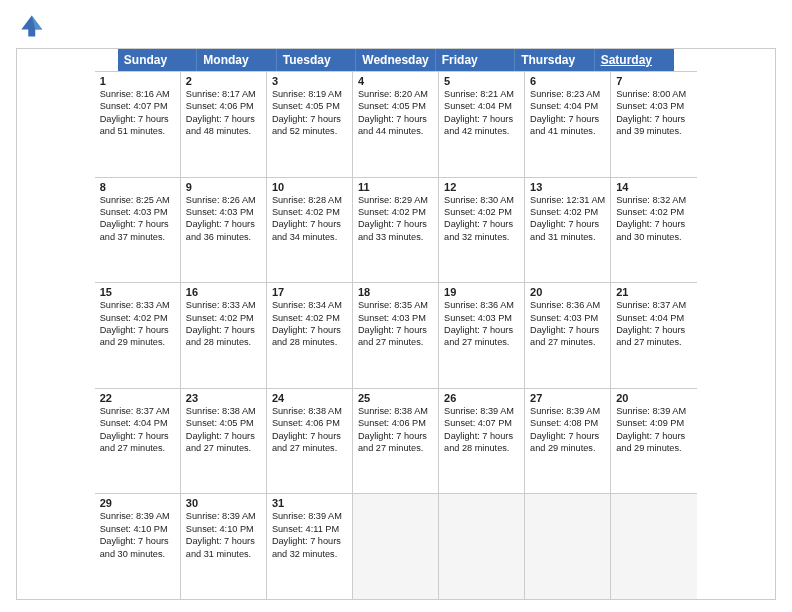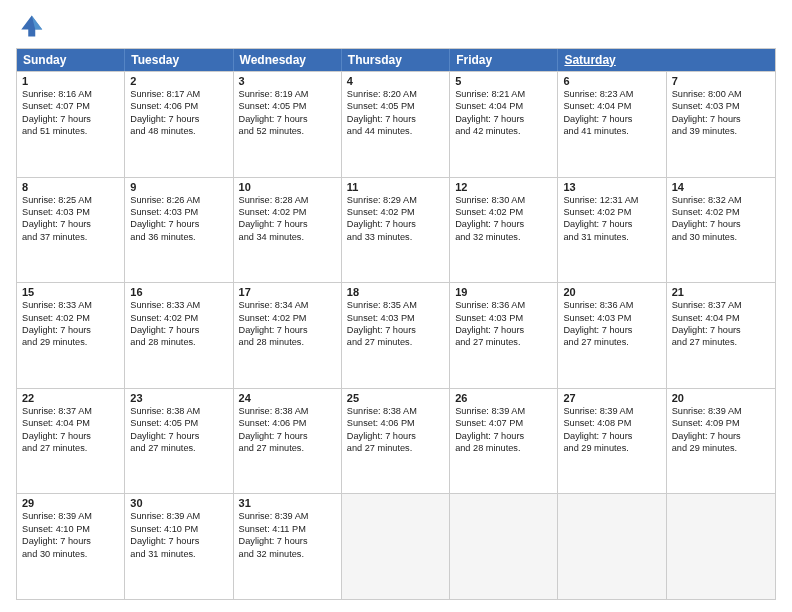--- a/index.html
+++ b/index.html
@@ -51,20 +51,21 @@
     }
     .title-sub {
       font-size: 14px;
       color: #555;
     }
     .calendar {
       flex: 1;
       display: flex;
       flex-direction: column;
       border: 1px solid #ccc;
+      align-items: center;
     }
     .cal-header-row {
       display: grid;
       grid-template-columns: repeat(7, 1fr);
       background: #3a6db5;
     }
     .cal-header-cell {
       color: #fff;
       font-size: 12px;
       font-weight: bold;
@@ -121,24 +122,25 @@
     </div>
     <div class="title-block">
       <div class="title-main"></div>
       <div class="title-sub"></div>
     </div>
   </div>
 
   <div class="calendar">
     <div class="cal-header-row">
     <div class="cal-header-cell">Sunday</div>
+        <div class="cal-header-cell">Monday</div>
         <div class="cal-header-cell">Tuesday</div>
         <div class="cal-header-cell">Wednesday</div>
+        <div class="cal-header-cell">Friday</div>
         <div class="cal-header-cell">Thursday</div>
-        <div class="cal-header-cell">Friday</div>
         <div class="cal-header-cell">Saturday</div>
       </div>
     <div class="cal-body">
     <div class="cal-week">
           <div class="cal-cell">
             <span class="day-num">1</span>
             <span class="cell-line">Sunrise: 8:16 AM</span>
             <span class="cell-line">Sunset: 4:07 PM</span>
             <span class="cell-line">Daylight: 7 hours</span>
             <span class="cell-line">and 51 minutes.</span>

